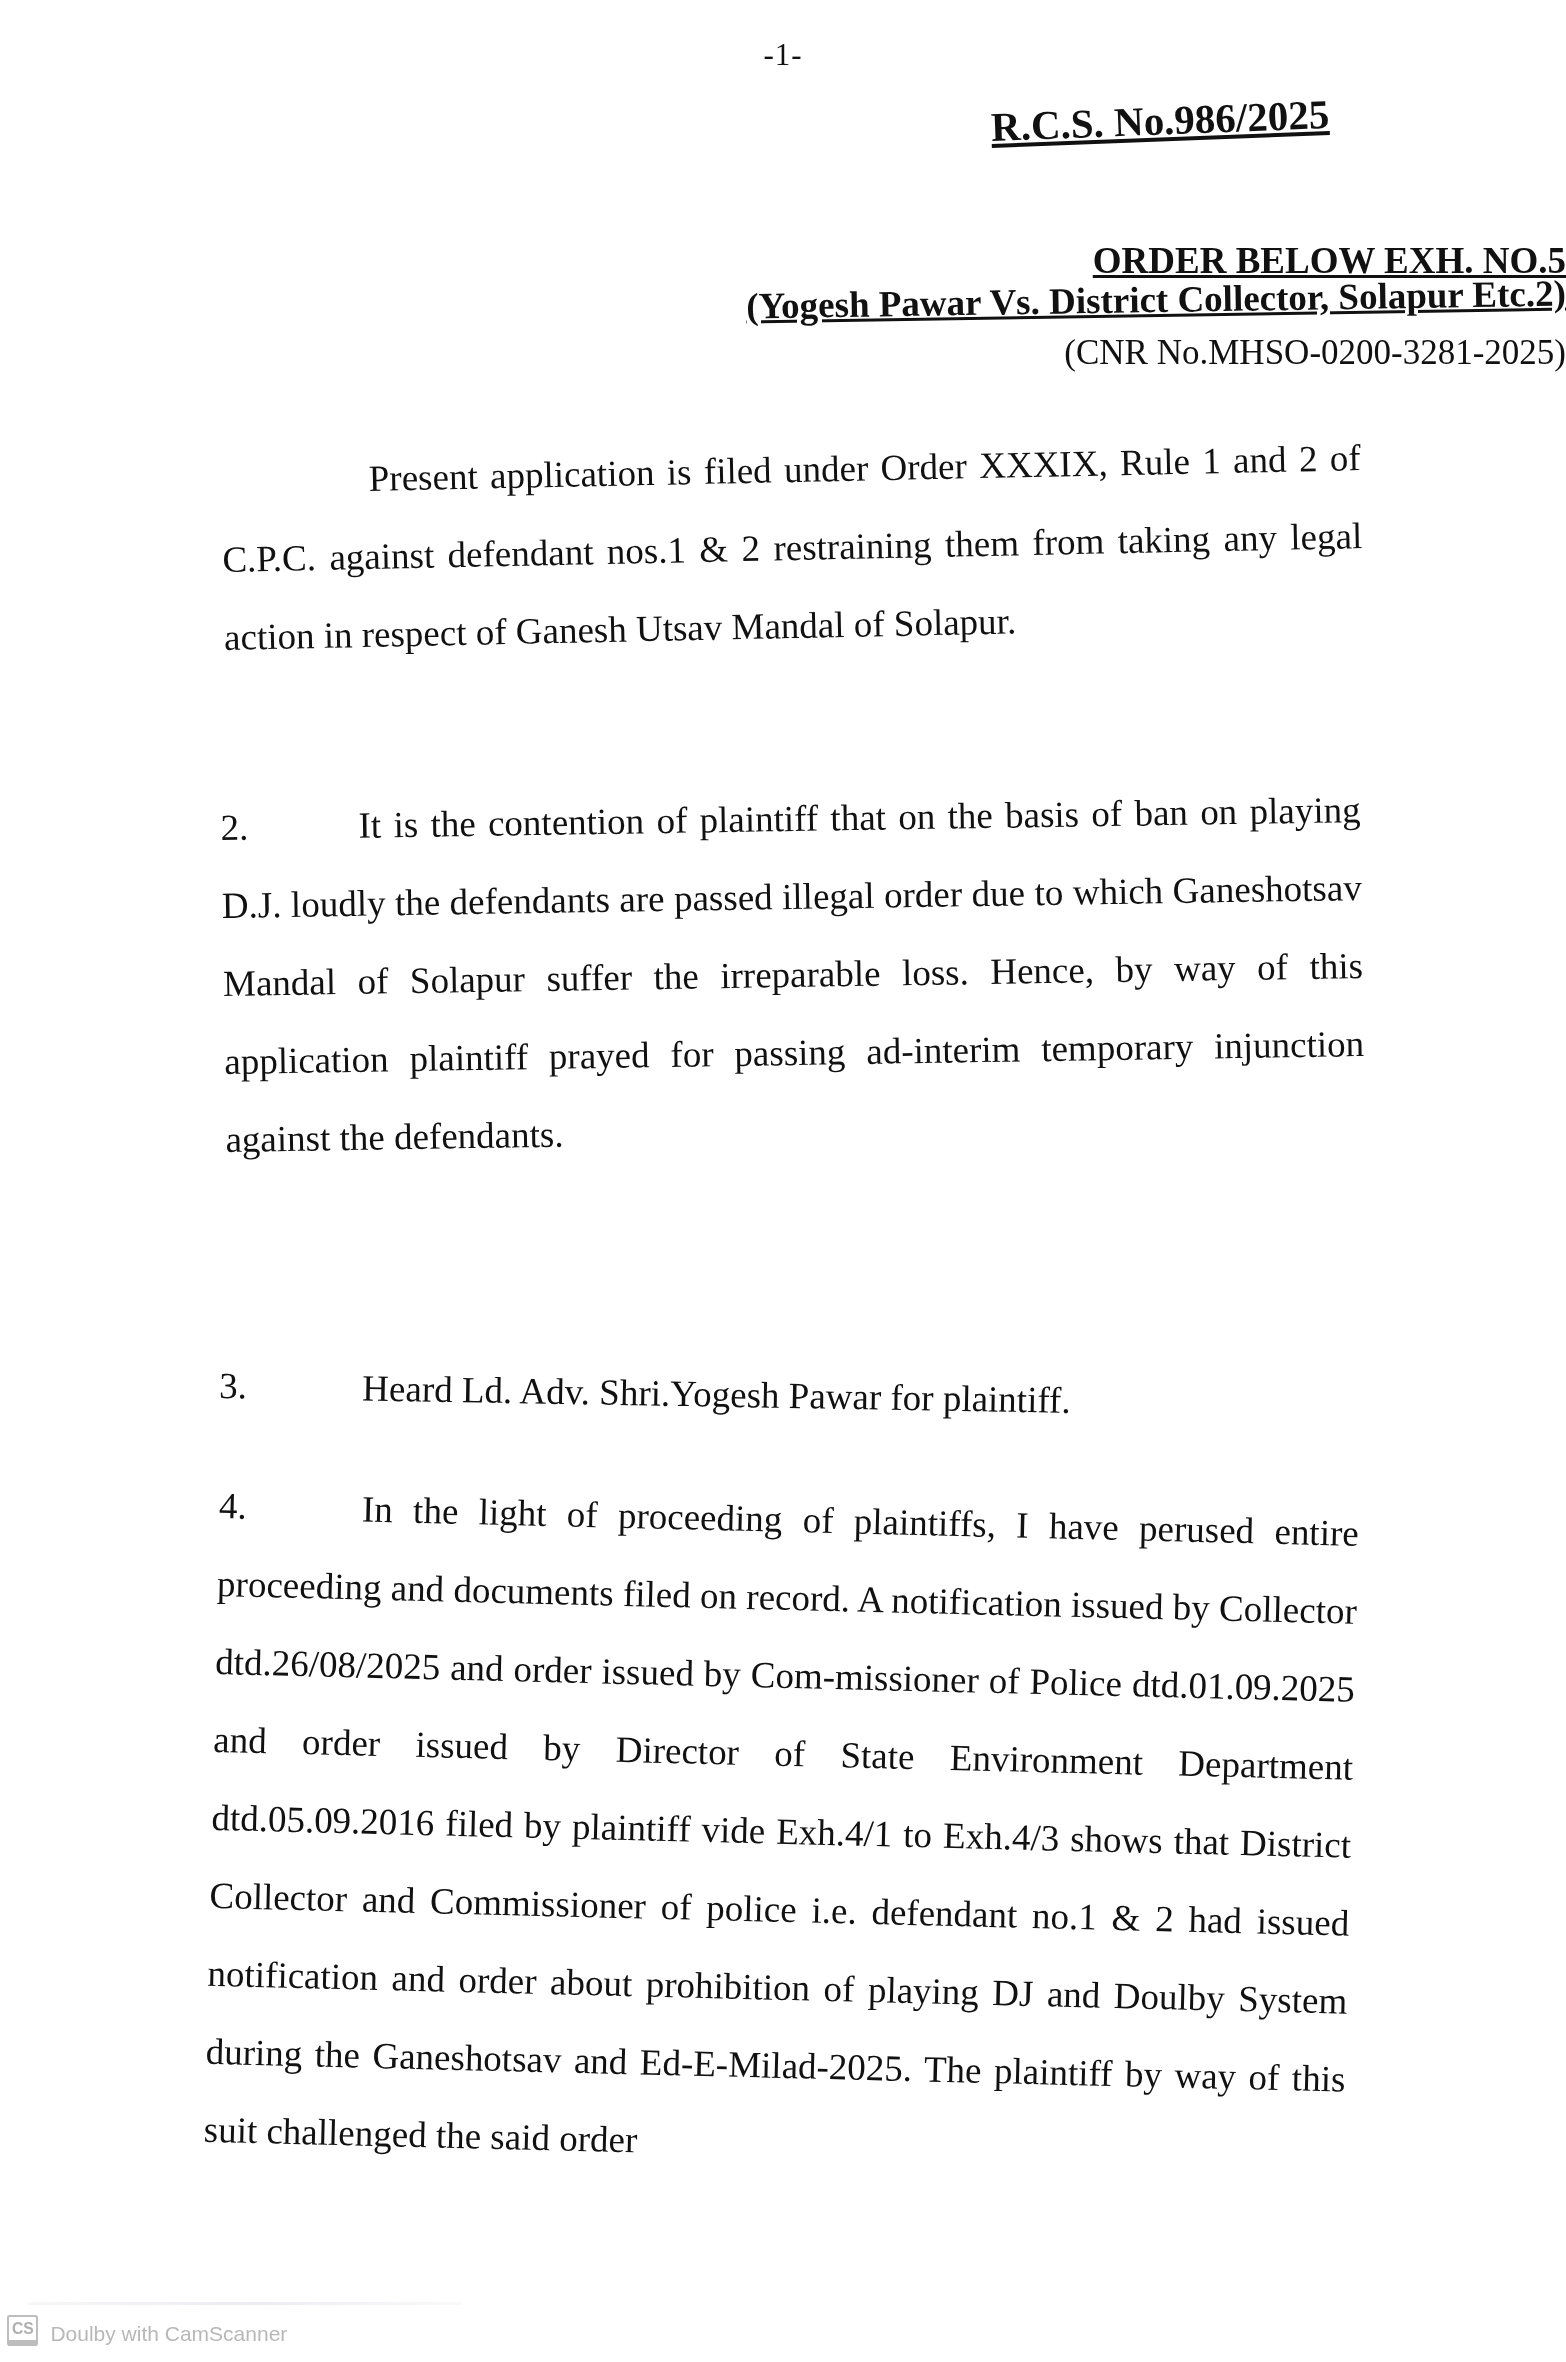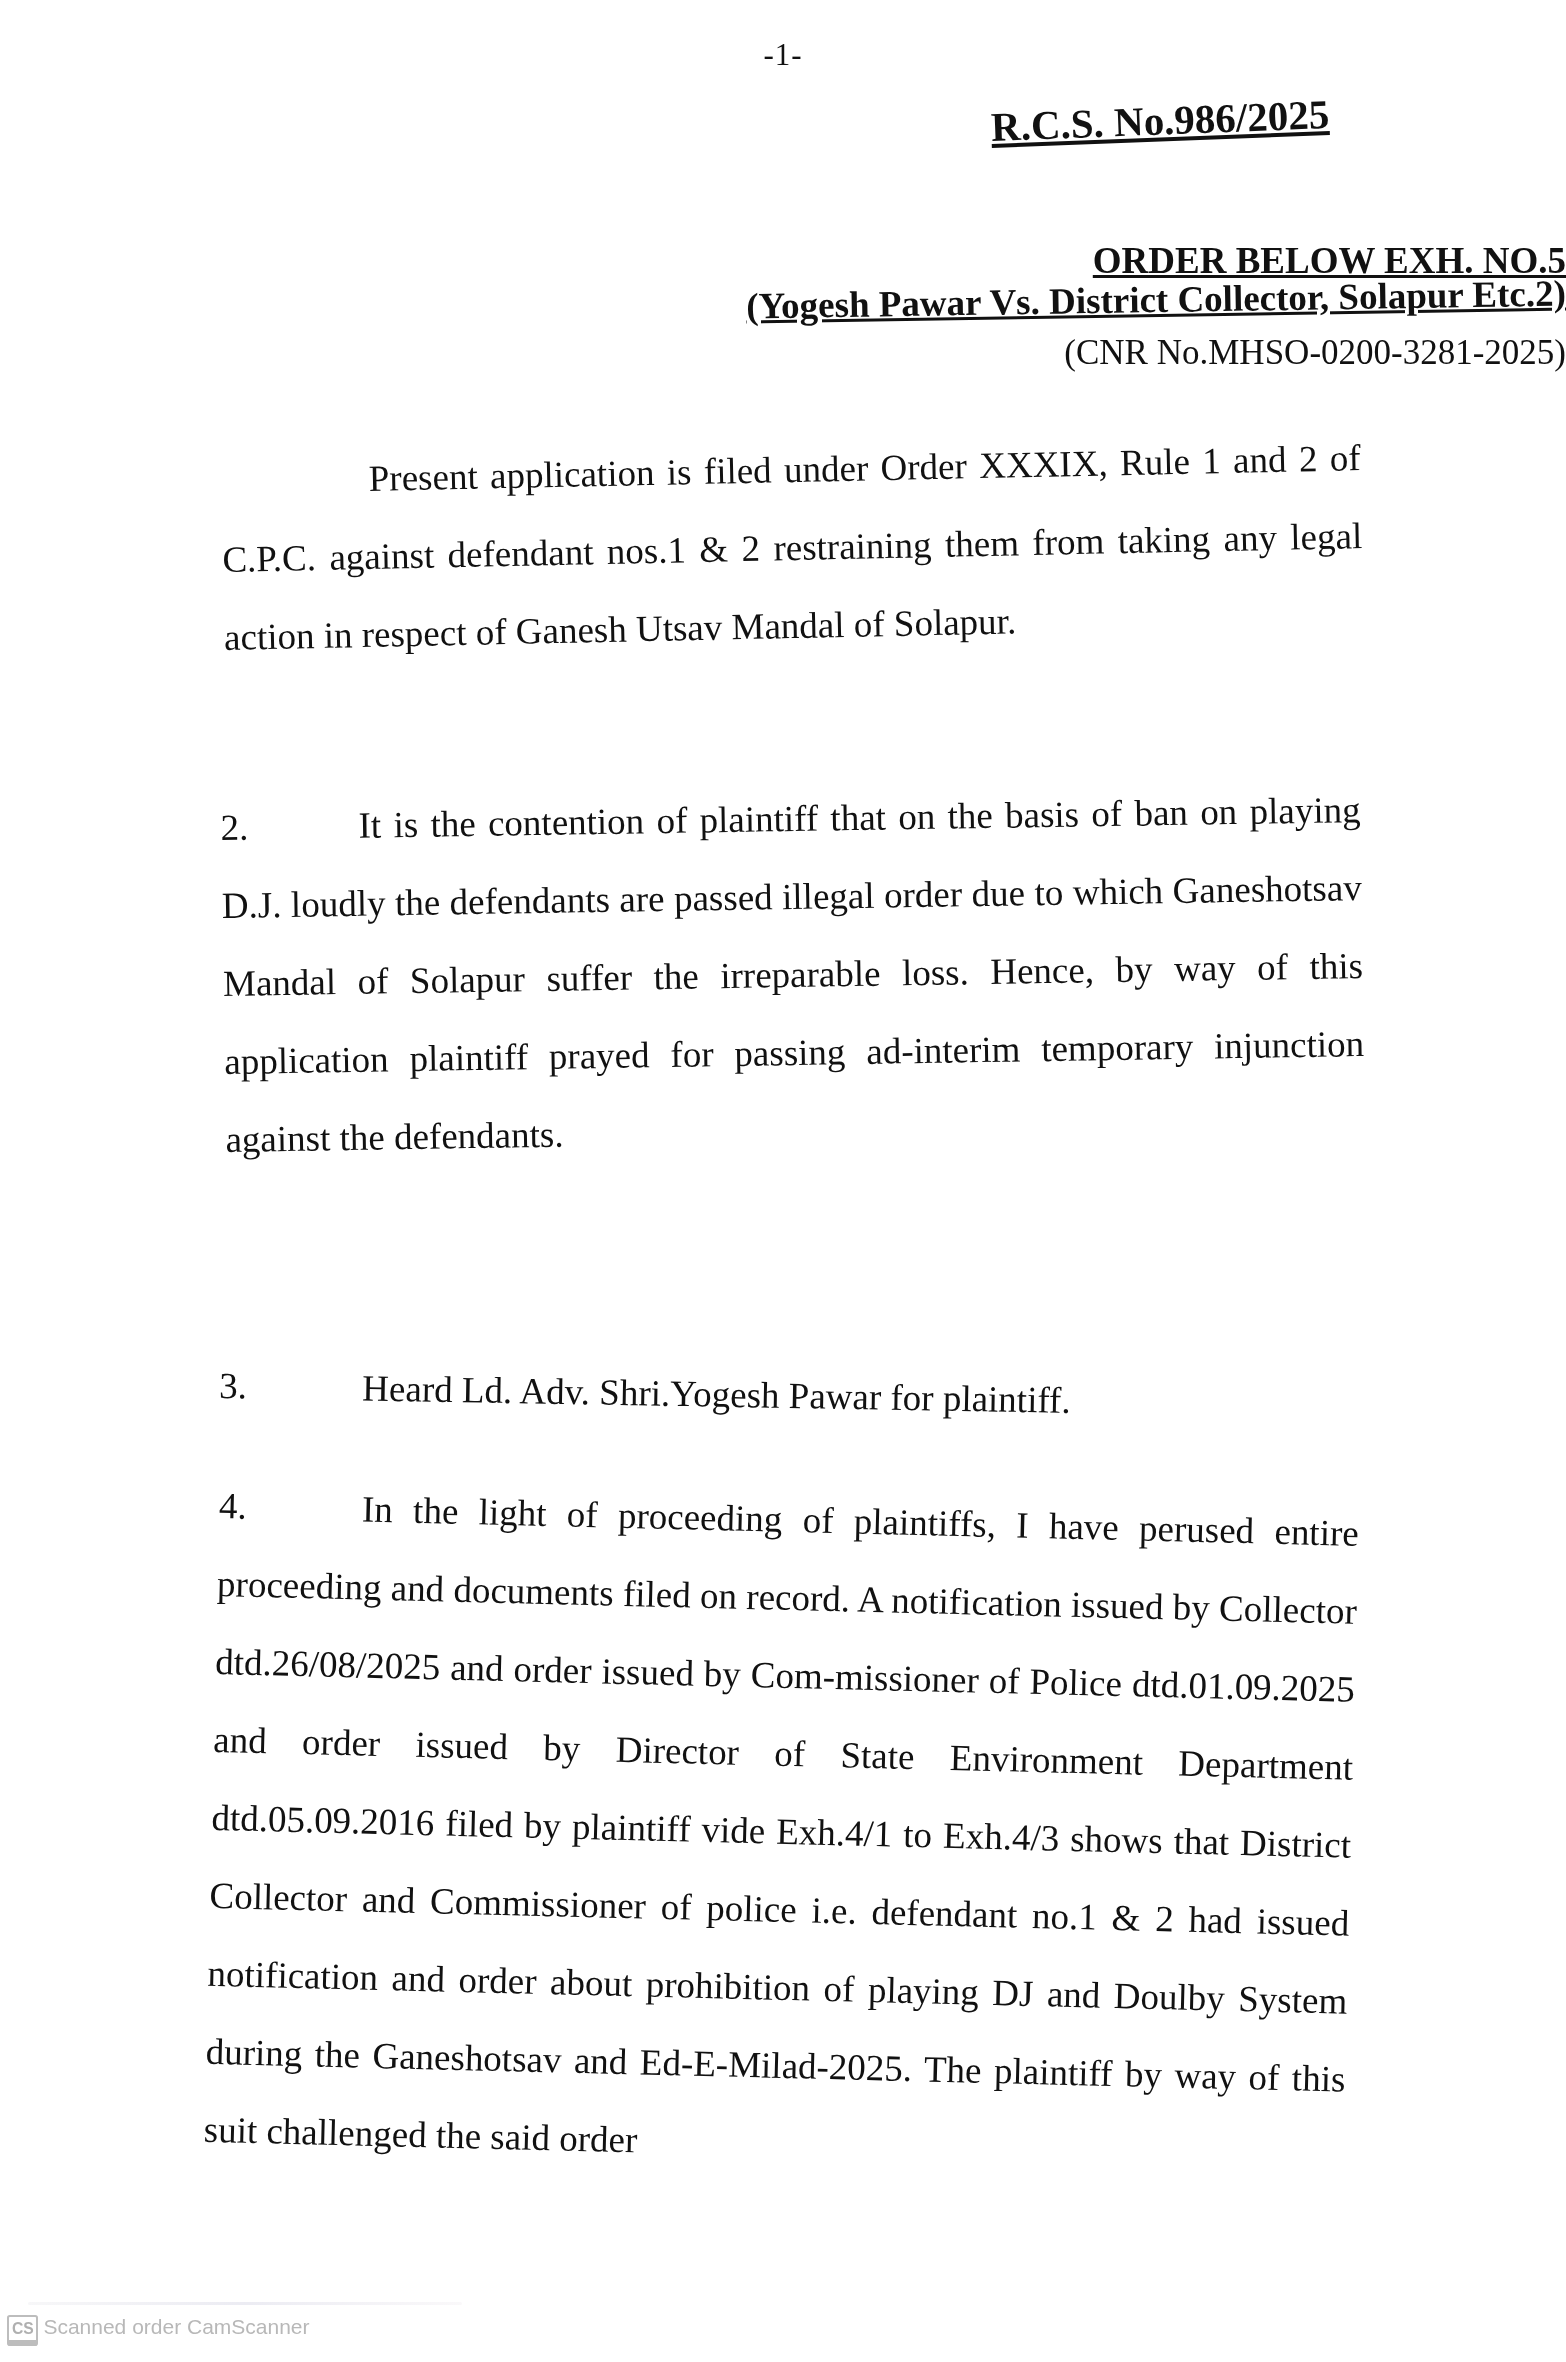--- a/index.html
+++ b/index.html
@@ -109,22 +109,22 @@
     text-indent: 0;
   }
   .para-3 .para-num,
   .para-4 .para-num { width: 143px; }
 
   .scanner-mark {
     position: absolute;
     left: 7.4px;
     top: 2315px;
     display: flex;
-    align-items: flex-start;
-    gap: 5px;
+    align-items: flex-end;
+    gap: 12px;
     color: #b8b8b8;
     font-family: "Liberation Sans", "DejaVu Sans", sans-serif;
     font-size: 21px;
   }
   .cs-logo {
     width: 31px;
     height: 31px;
     border: 2.8px solid #bdbdbd;
     border-bottom-width: 6.5px;
     border-radius: 2.8px;
@@ -176,17 +176,17 @@
   </div>
 
   <div class="body-text para-4">
     <p class="para"><span class="para-num">4.</span><span>In the light of proceeding of plaintiffs, I have  perused entire proceeding and documents filed on record. A notification issued by Collector dtd.26/08/2025 and order issued by Com-missioner of Police dtd.01.09.2025 and order issued by Director of State Environment Department dtd.05.09.2016 filed by plaintiff vide Exh.4/1 to Exh.4/3  shows that District Collector and Commissioner of police i.e. defendant no.1 &amp; 2 had issued notification and order about prohibition of playing DJ and Doulby System during the Ganeshotsav and Ed-E-Milad-2025. The plaintiff by way of this suit challenged the said order</span></p>
   </div>
 
   <div class="faint-line"></div>
 
   <div class="scanner-mark">
     <span class="cs-logo">CS</span>
-    <span>Scanned order CamScanner</span>
+    <span>Doulby with CamScanner</span>
   </div>
 
 </div>
 
 
 </body></html>

